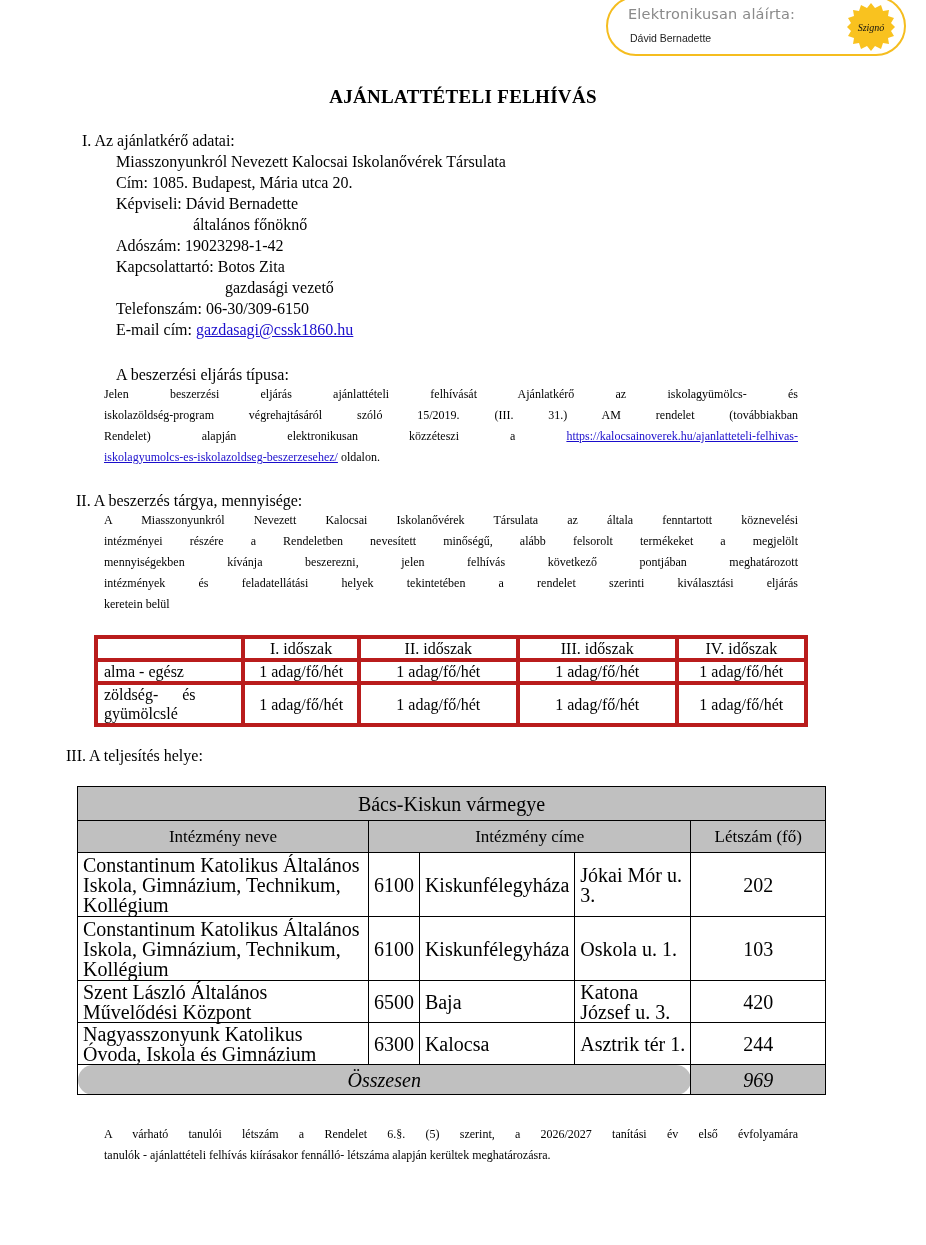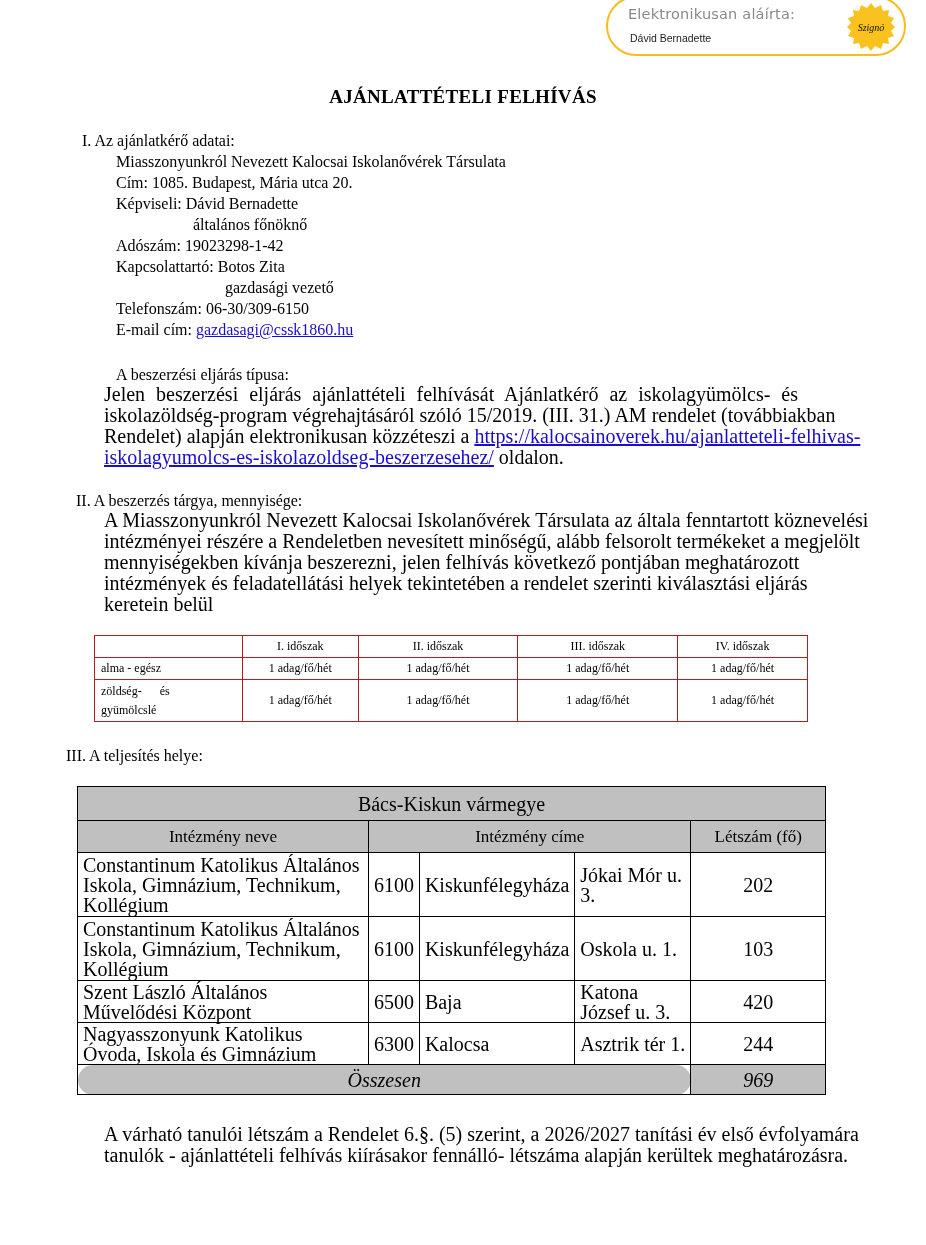--- a/index.html
+++ b/index.html
@@ -12,26 +12,26 @@
          font-size:14.5px; color:#8a8a8a; letter-spacing:0.2px; }
   .sig-name { position:absolute; left:22px; top:34px; font-family:Liberation Sans, sans-serif;
          font-size:10.5px; color:#222; }
   .sig-seal { position:absolute; left:238px; top:4px; width:50px; height:50px; }
   h1 { position:absolute; left:0; width:926px; top:86px; margin:0; text-align:center;
        font-size:19px; font-weight:bold; letter-spacing:0.3px; padding-left:0; }
   .title-inner { position:relative; left:0px; }
   .line { position:absolute; white-space:nowrap; line-height:21px; font-size:16px; }
   .b { font-weight:normal; }
   a.link { color:#1a0dcc; text-decoration:underline; }
-  .just { position:absolute; text-align:justify; line-height:21px; font-size:20px; }
+  .just { position:absolute; text-align:justify; line-height:21px; font-size:12px; }
   .just .jl { display:block; text-align:justify; text-align-last:justify; white-space:nowrap; }
   .just .jl.last { text-align-last:left; }
   
   table { border-collapse:collapse; position:absolute; }
-  .ptab td { border:1px solid #b91c1c; font-size:12px; text-align:center; padding:0; line-height:19px; }
+  .ptab td { border:4px solid #b91c1c; font-size:16px; text-align:center; padding:0; line-height:19px; }
   .ptab td.lbl { text-align:left; padding-left:6px; }
   
   .itab td { border:1px solid #000; font-size:20px; padding:0 5px; line-height:20px; vertical-align:middle; }
   .itab td.g { background:#c0c0c0; }
   .itab td.c { text-align:center; }
   .itab td.sub { border-left:1px solid #888; }
 </style>
 </head>
 <body>
 

